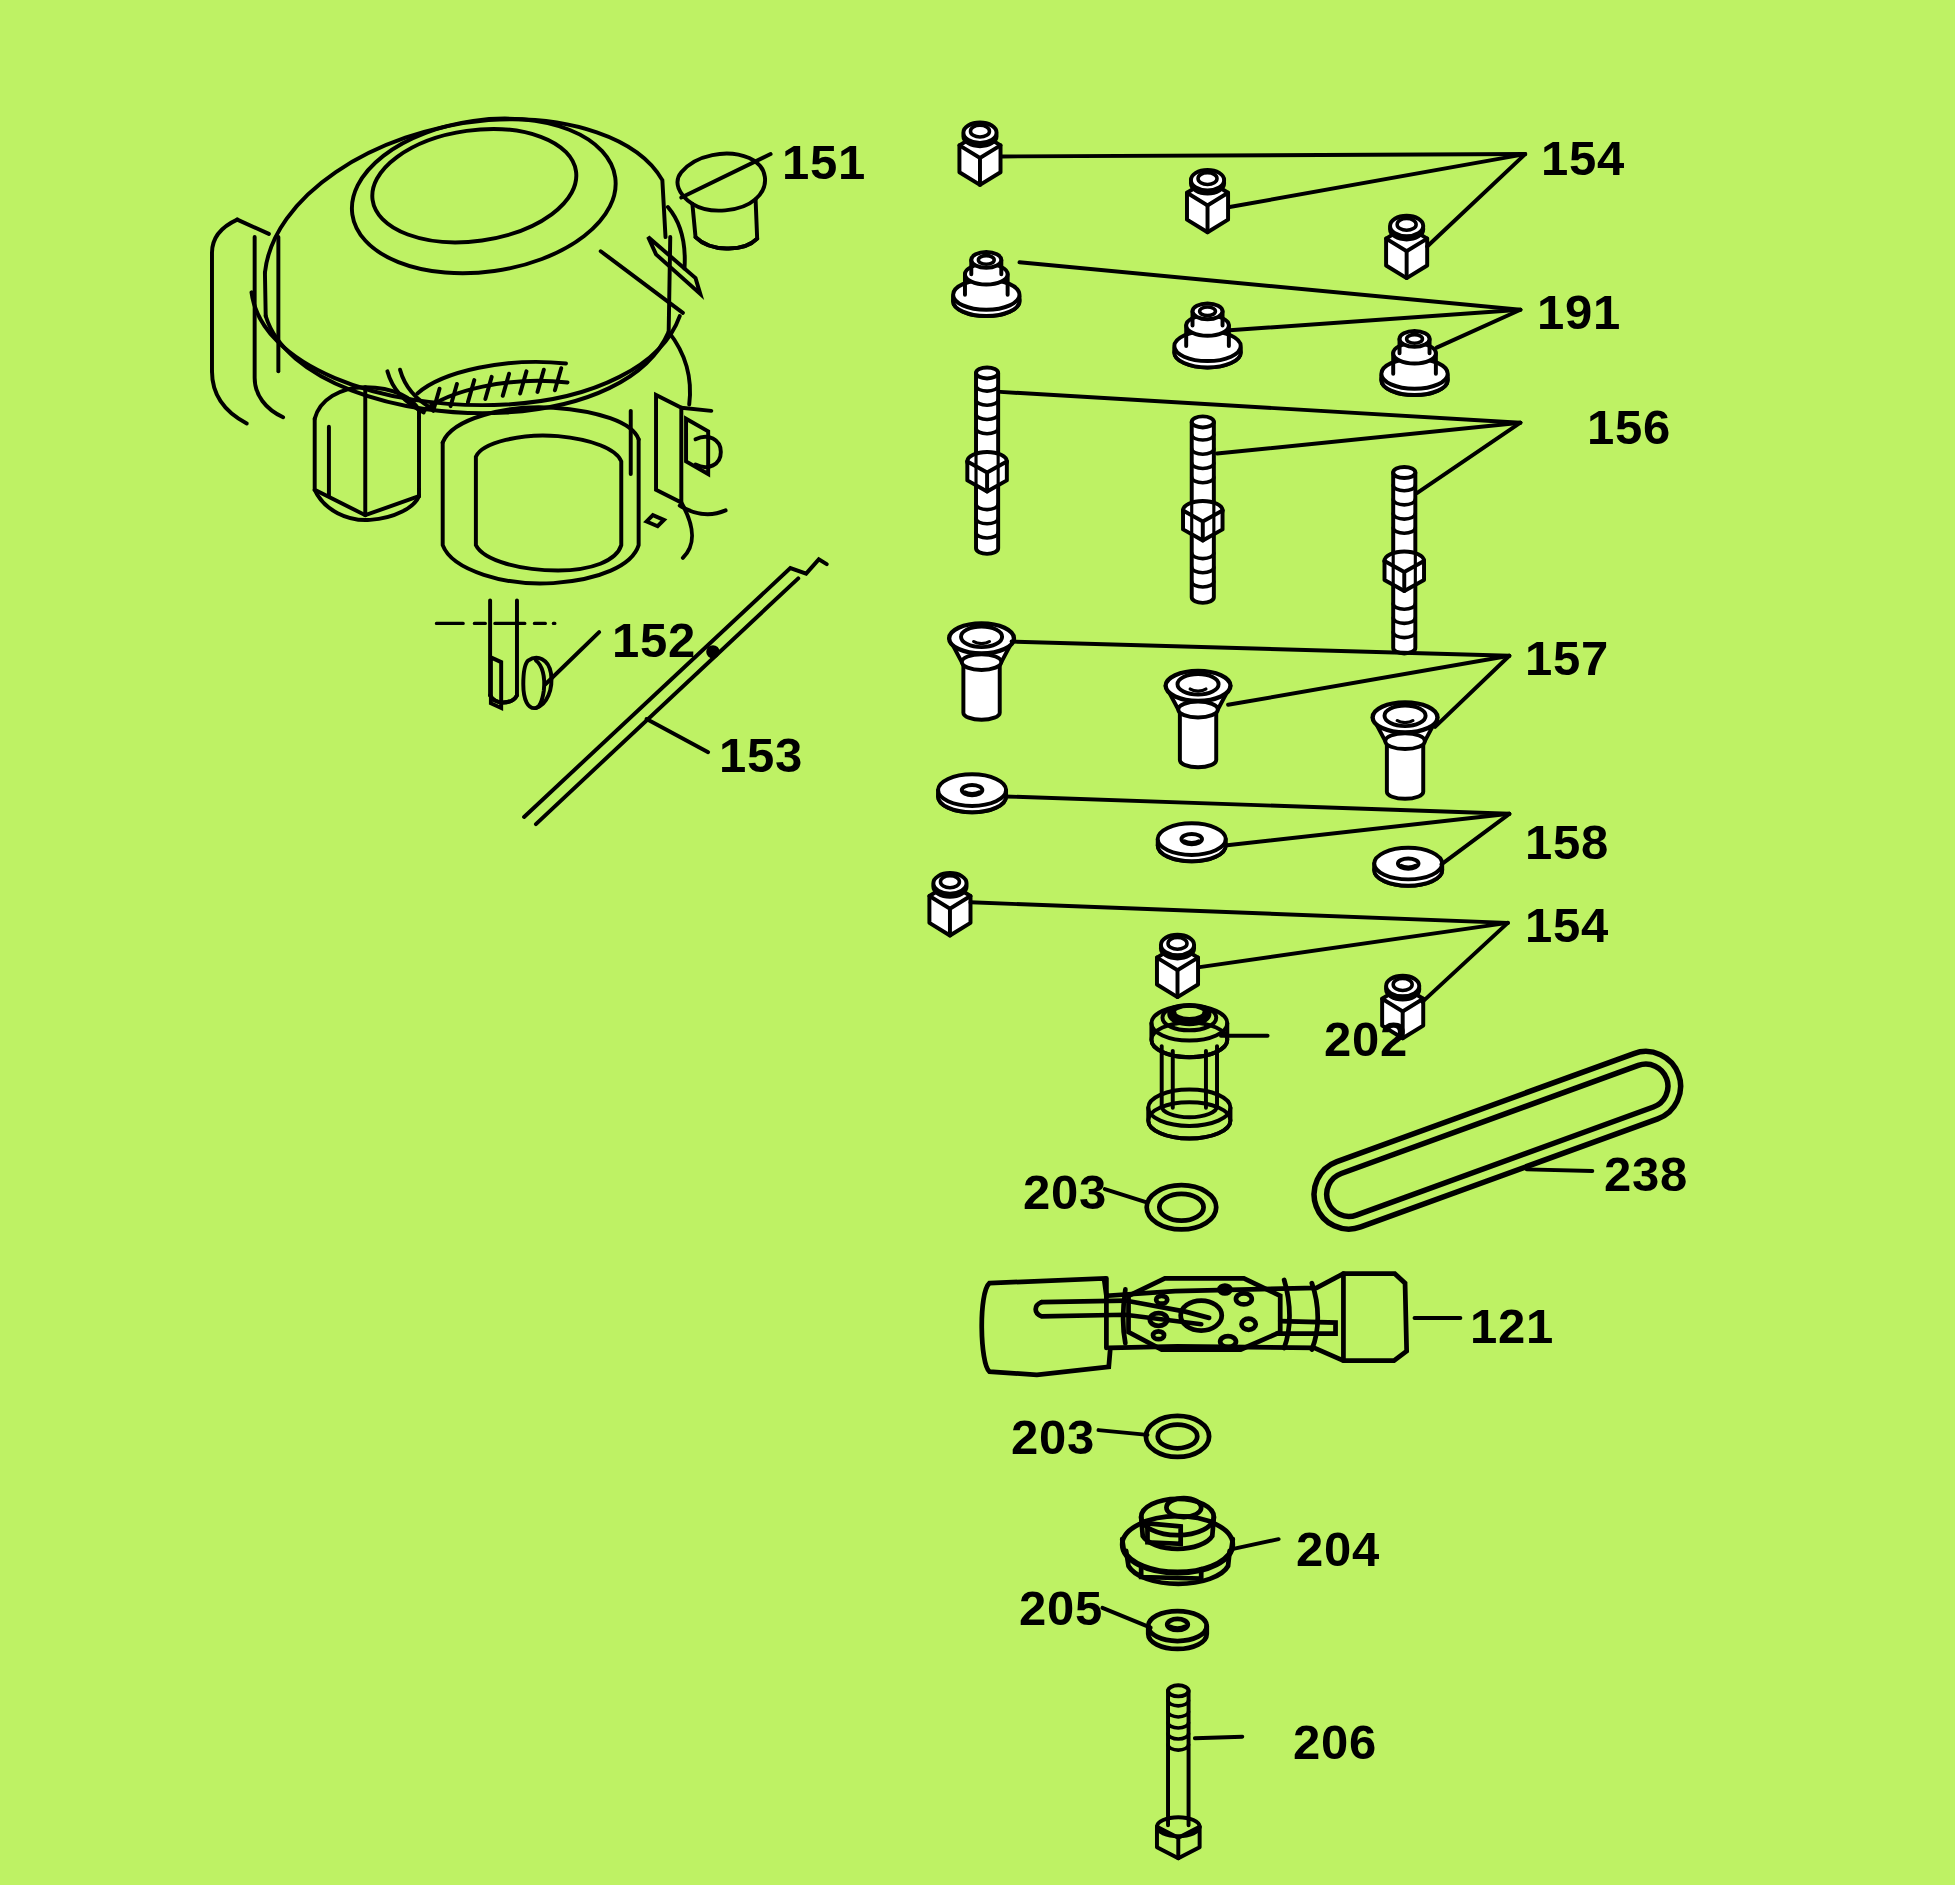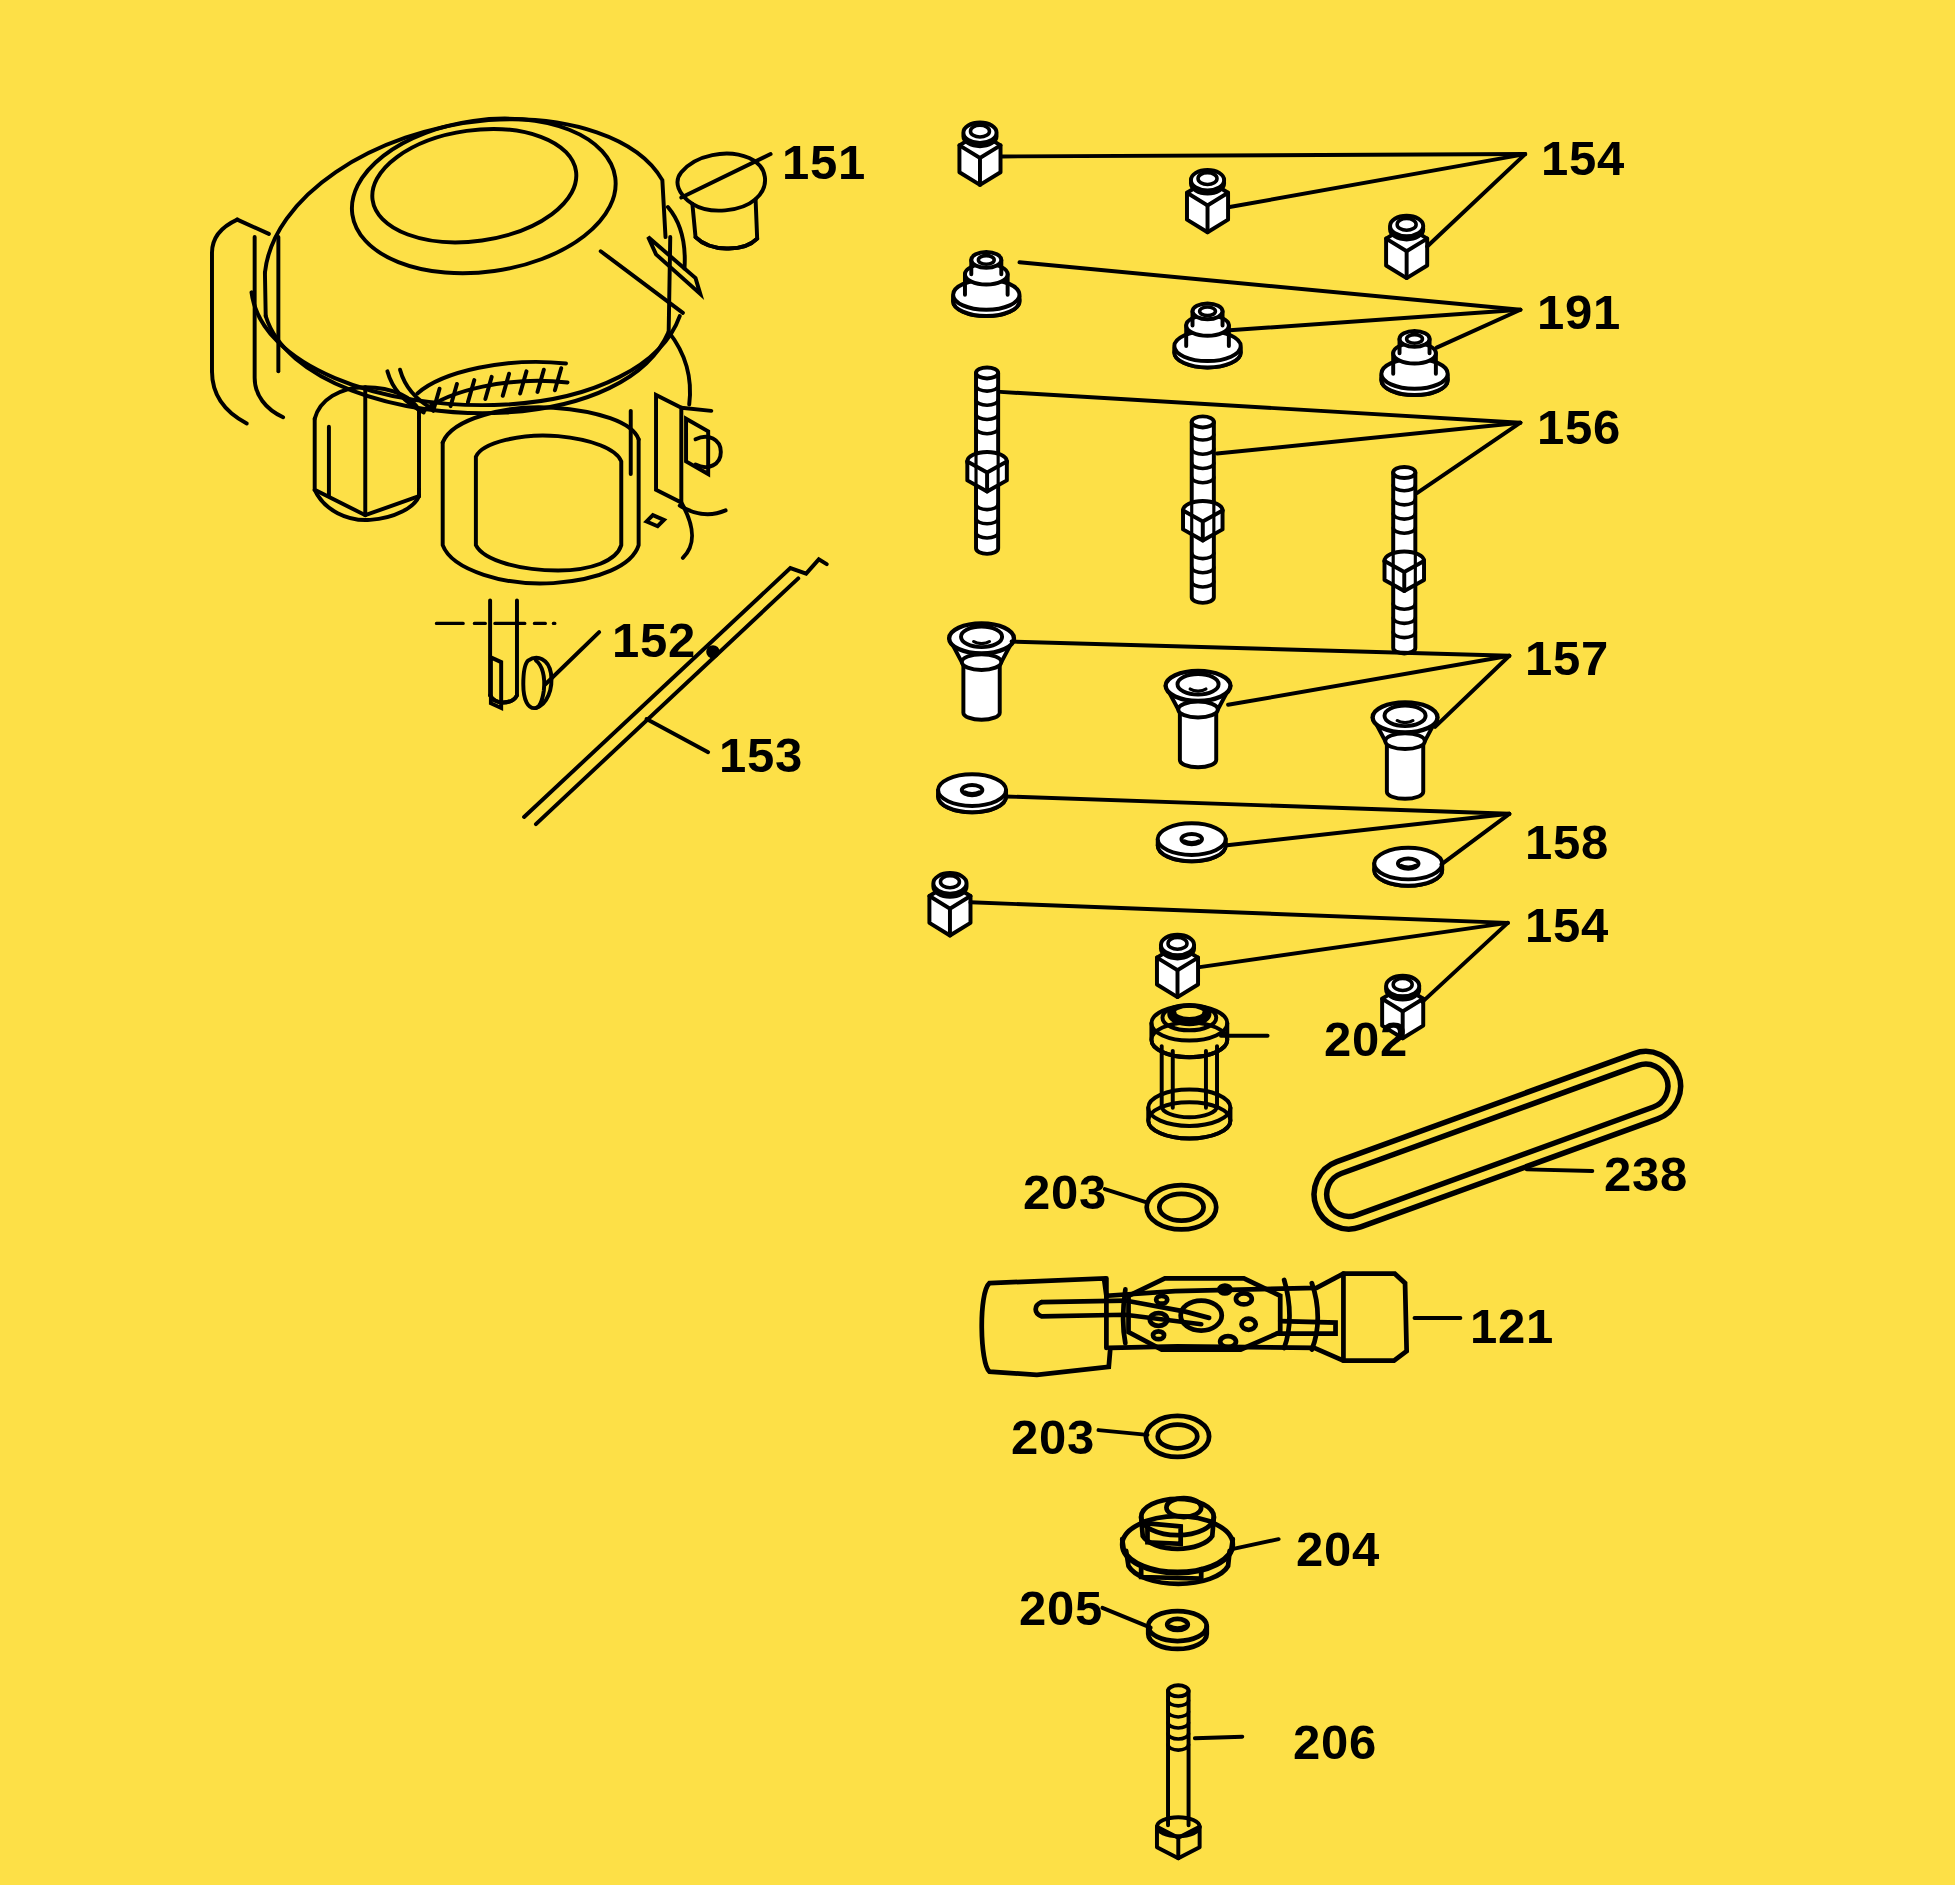--- a/index.html
+++ b/index.html
@@ -1,17 +1,17 @@
 <!DOCTYPE html>
 <html style="font-size:12.6px"><head>
 <meta charset="utf-8">
 <style>
   html,body{margin:0;padding:0;background:#ffffff;}
   body{font-family:"Liberation Sans",sans-serif;}
-  #sheet{position:relative;width:1956px;height:1886px;background:#fde047;overflow:hidden;}
+  #sheet{position:relative;width:1956px;height:1886px;background:#bef264;overflow:hidden;}
   #sheet svg{position:absolute;top:0;left:0;width:1956px;height:1886px;}
   .lbl{
     position:absolute;
     font-family:"Liberation Sans",sans-serif;
     font-weight:bold;
     font-size:49px;
     color:#000;
     letter-spacing:0.8px;
     white-space:nowrap;
     line-height:1;
@@ -390,21 +390,21 @@
     <path d="M 1464,2312 L 1491,2326 L 1518,2312 M 1491,2326 L 1491,2352"></path>
   </g>
   <path d="M 1512,2200 L 1572,2198" stroke-width="5"></path>
 
   </g>
 </svg>
 
 <div class="lbl" style="left:782px;top:138px">151</div>
 <div class="lbl" style="left:1541px;top:134px">154</div>
 <div class="lbl" style="left:1537px;top:288px">191</div>
-<div class="lbl" style="left:1537px;top:403px">156</div>
+<div class="lbl" style="left:1587px;top:403px">156</div>
 <div class="lbl" style="left:612px;top:616px">152</div>
 <div class="lbl" style="left:719px;top:731px">153</div>
 <div class="lbl" style="left:1525px;top:634px">157</div>
 <div class="lbl" style="left:1525px;top:818px">158</div>
 <div class="lbl" style="left:1525px;top:901px">154</div>
 <div class="lbl" style="left:1324px;top:1015px">202</div>
 <div class="lbl" style="left:1023px;top:1168px">203</div>
 <div class="lbl" style="left:1604px;top:1150px">238</div>
 <div class="lbl" style="left:1470px;top:1302px">121</div>
 <div class="lbl" style="left:1011px;top:1413px">203</div>

